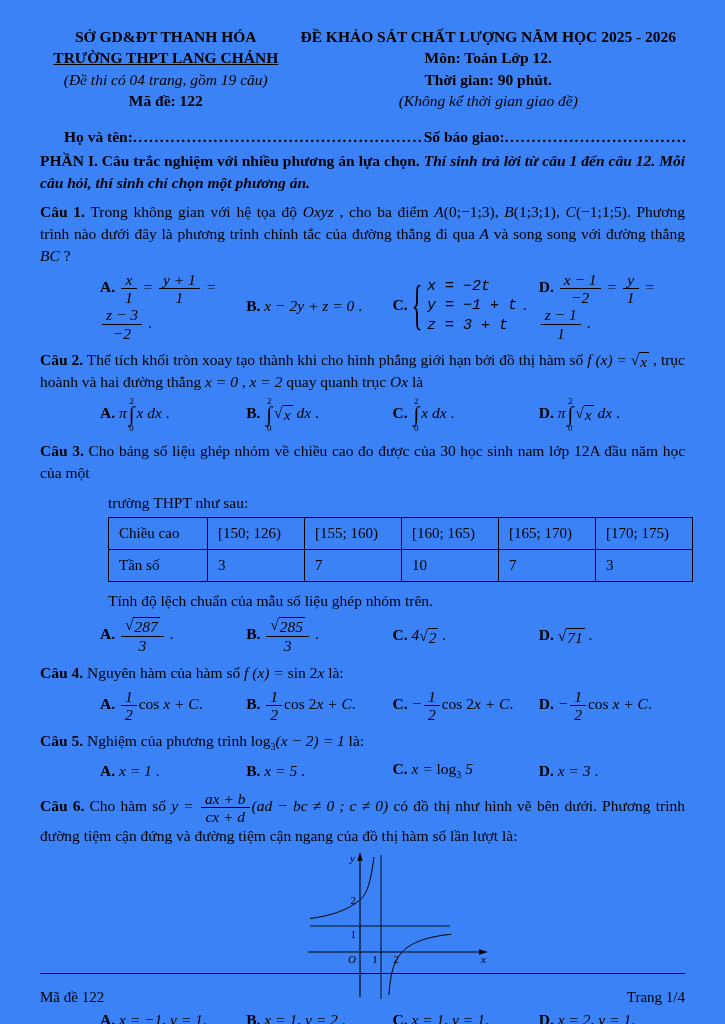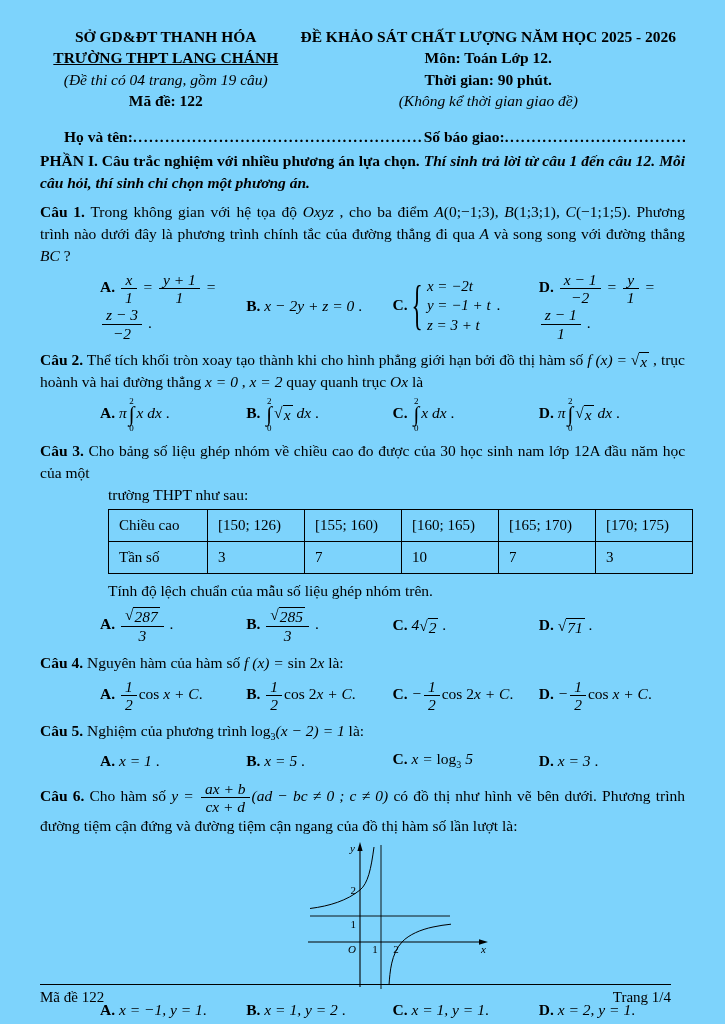--- a/index.html
+++ b/index.html
@@ -1,73 +1,73 @@
 <!DOCTYPE html>
 <html><head>
 <meta charset="utf-8">
 <style>
   html,body{margin:0;padding:0;background:#fff;}
-  .page{width:725px;height:1024px;position:relative;overflow:hidden;background:#7dd3fc;color:#000;
+  .page{width:725px;height:1024px;position:relative;overflow:hidden;background:#3b82f6;color:#000;
         font-family:"Liberation Serif","DejaVu Serif",serif;font-size:15.5px;line-height:1.42;
         padding:26px 40px 0 40px;box-sizing:border-box;}
   .hdr{display:flex;}
   .hdr-left{width:39%;text-align:center;}
   .hdr-right{width:61%;text-align:center;}
   .b{font-weight:bold;}
   .i{font-style:italic;}
   .u{text-decoration:underline;}
   .hline{line-height:1.38;}
   .student{display:flex;align-items:baseline;font-weight:bold;margin:14px 0 2px 0;padding-left:24px;}
   .dots{flex:1;overflow:hidden;white-space:nowrap;letter-spacing:1.5px;font-weight:bold;}
   .dots2{flex:0.62;overflow:hidden;white-space:nowrap;letter-spacing:1.5px;font-weight:bold;}
   .part-title{margin:2px 0 0 0;text-align:justify;}
   .q{margin-top:7px;}
   .qp{margin:0;text-align:justify;}
   .qlabel{font-weight:bold;}
   .opts{display:flex;align-items:center;padding-left:60px;margin:4px 0 2px 0;}
   .opt{flex:1;}
   .oc{white-space:normal;}
-  .indent{margin-left:68px;}
+  .indent{margin-left:68px;margin-top:8px;}
   
   .mi{font-style:italic;}
   .rt{font-style:normal;}
   .frac{display:inline-flex;flex-direction:column;vertical-align:middle;text-align:center;
         margin:0 2px;line-height:1.12;}
   .frac .num{border-bottom:1px solid #000;padding:0 4px;display:block;}
   .frac .den{padding:0 4px;display:block;}
   .sqrt{display:inline-flex;align-items:flex-start;vertical-align:middle;line-height:1.15;}
   .rsign{line-height:1.05;}
   .rad{border-top:1px solid #000;padding:0 2px 0 1px;font-style:italic;line-height:1.15;}
   .intg{display:inline-flex;flex-direction:column;align-items:center;vertical-align:middle;
         line-height:1;margin:0 2px;}
   .intg .ilim{font-size:9px;line-height:1;}
   .intg .isign{font-size:21px;line-height:0.85;}
   .cases{display:inline-flex;align-items:center;vertical-align:middle;margin-right:2px;}
   .cases .brace{font-size:26px;display:inline-block;transform:scaleY(2.15) scaleX(0.9);
         line-height:1;margin-right:3px;}
   .cases .ccol{display:inline-flex;flex-direction:column;text-align:left;}
-  .cases .cline{line-height:1.3;font-style:italic;font-size:15px;}
+  .cases .cline{line-height:1.3;font-style:italic;font-size:15px;font-family:Liberation Mono, monospace;}
   .msub{font-size:10px;vertical-align:-4px;}
   
   .q3table{border-collapse:collapse;margin:3px 0 6px 68px;padding-left:34px;}
   .q3table td{border:1px solid #000;padding:5px 10px;font-size:15px;}
   .q3table td.c1{min-width:78px;}
   .q3table td.ci{min-width:76px;}
   
   .graphwrap{margin:2px 0 0 250px;}
   .graph line,.graph path{stroke:#000;fill:none;}
   .graph .axis{stroke-width:1.1;}
   .graph .thin{stroke-width:0.9;}
   .graph .curve{stroke-width:1;}
   .graph polygon{fill:#000;}
   .graph text{font-family:"Liberation Serif",serif;font-size:11px;}
   .graph .lv{font-style:italic;}
   
-  .footer{position:absolute;left:40px;right:54px;bottom:16px;border-top:1.5px solid #000;
-          padding-top:2px;display:flex;justify-content:space-between;font-size:15px;}
+  .footer{position:absolute;left:40px;right:40px;bottom:16px;border-top:1.5px solid #000;
+          padding-top:13px;display:flex;justify-content:space-between;font-size:15px;}
 </style>
 </head>
 <body>
 
 <div class="page">
 
   <div class="hdr">
     <div class="hdr-left">
       <div class="hline b">SỞ GD&amp;ĐT THANH HÓA</div>
       <div class="hline b u">TRƯỜNG THPT LANG CHÁNH</div>

